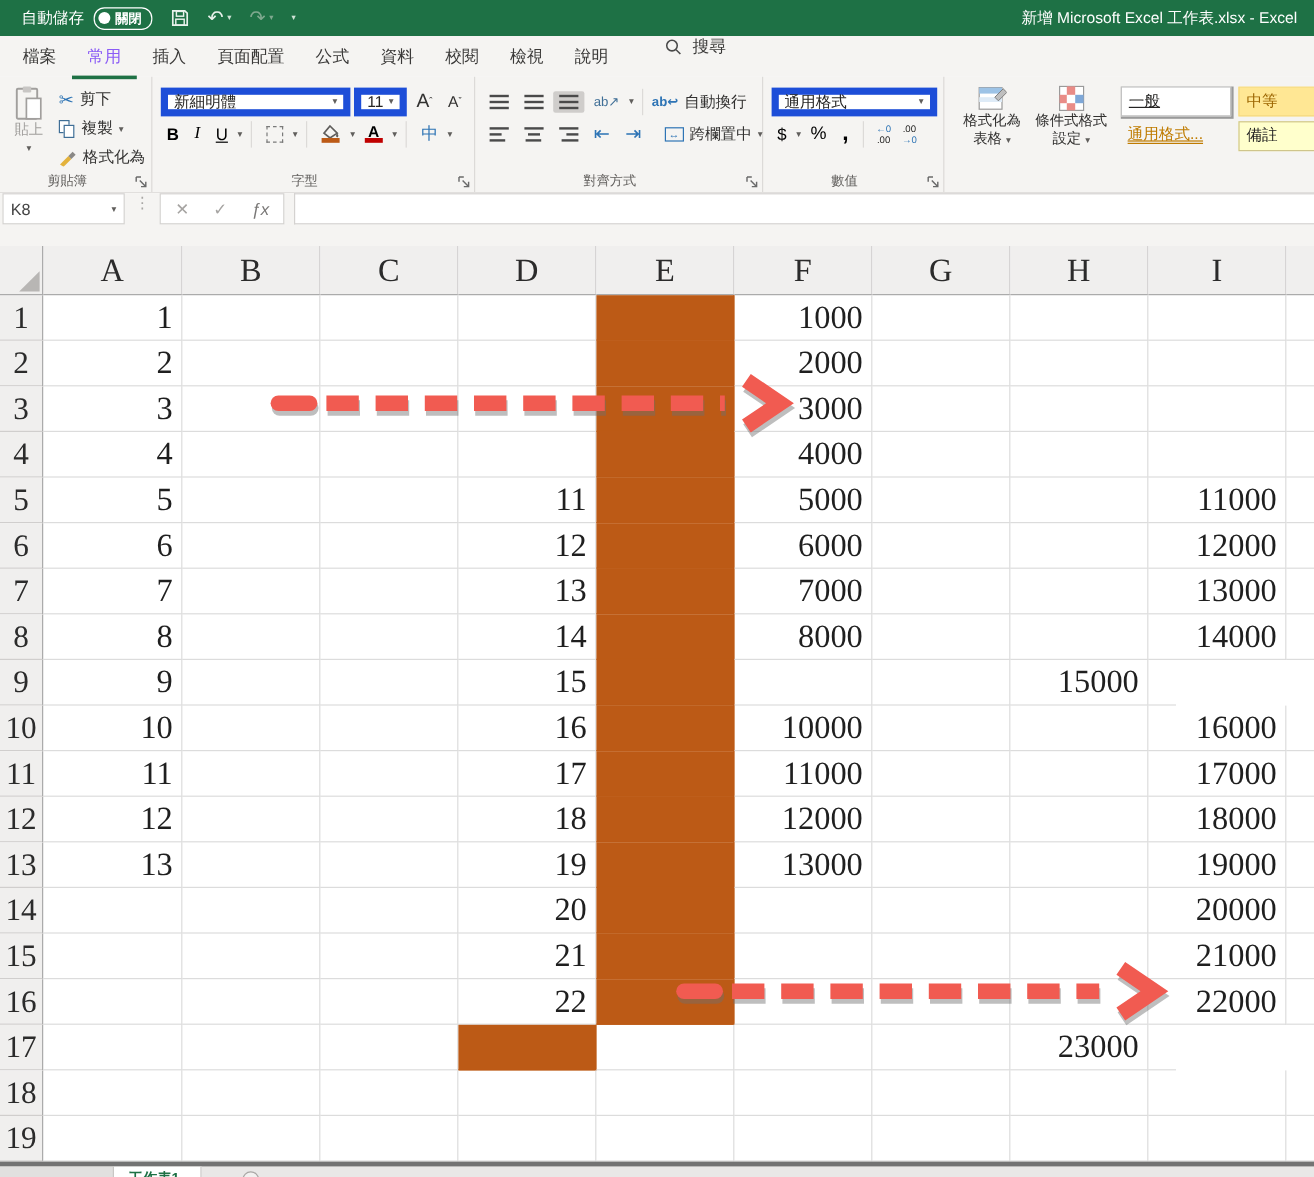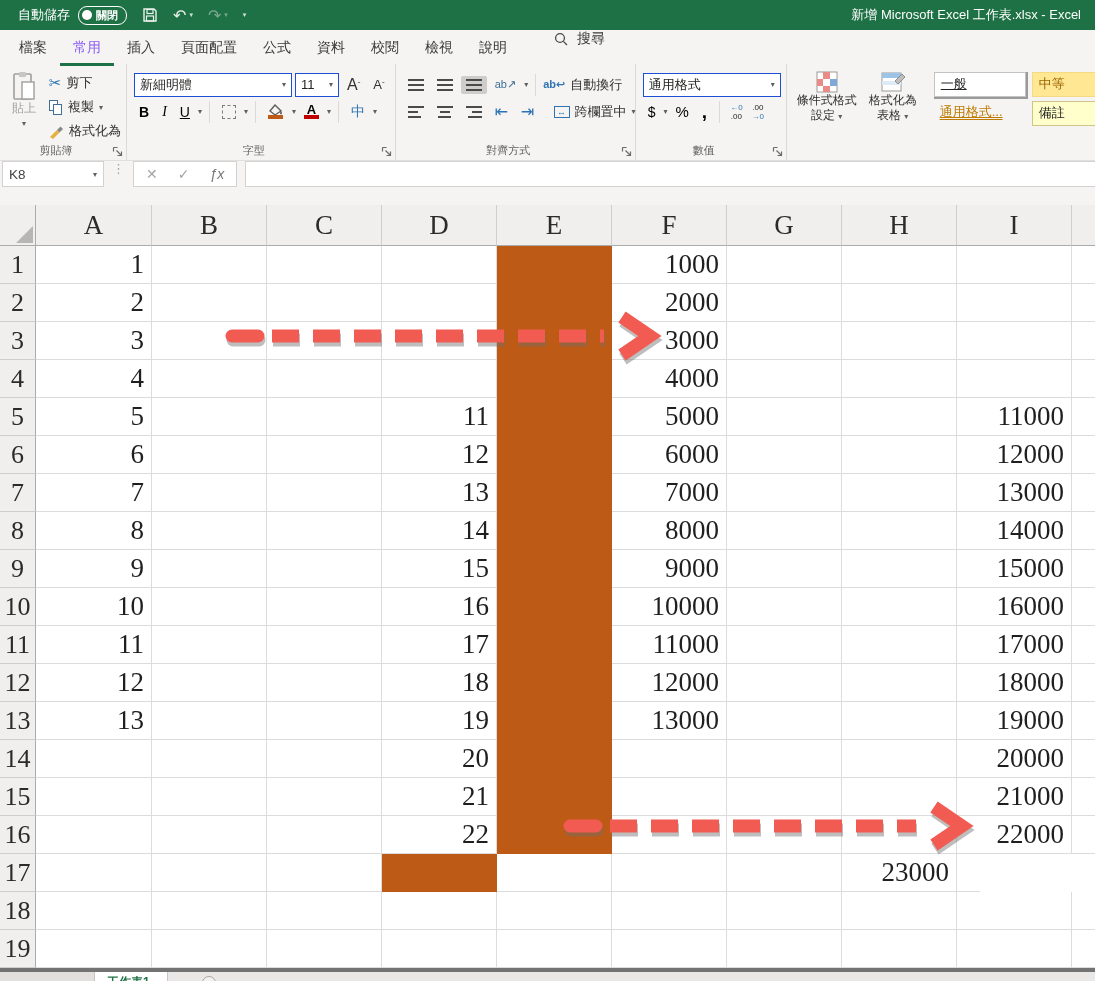--- a/index.html
+++ b/index.html
@@ -26,21 +26,21 @@
   .searchbox{display:flex;align-items:center;gap:9px;margin-left:34px;color:#3b3a39;cursor:pointer;}
 
   
   .ribbon{height:97px;background:var(--ribbon);display:flex;border-bottom:1px solid #E1DFDD;}
   .group{position:relative;border-right:1px solid #DCDAD8;padding:7px 5px 18px 7px;}
   .group-label{position:absolute;bottom:2px;left:0;right:14px;text-align:center;font-size:11px;color:#605E5C;white-space:nowrap;}
   .launcher{position:absolute;right:3px;bottom:3px;cursor:pointer;}
   .drop9{font-size:8px;color:#605E5C;}
   .srow{display:flex;align-items:center;gap:5px;height:24px;font-size:13px;color:#323130;cursor:pointer;white-space:nowrap;}
   .rrow{display:flex;align-items:center;height:27px;gap:3px;}
-  .selbox{display:flex;align-items:center;justify-content:space-between;background:#fff;border:1px solid #1d4ed8;height:24px;padding:0 5px;font-size:13px;color:#252423;cursor:pointer;}
+  .selbox{display:flex;align-items:center;justify-content:space-between;background:#fff;border:6px solid #1d4ed8;height:24px;padding:0 5px;font-size:13px;color:#252423;cursor:pointer;}
   .vsep{width:1px;height:22px;background:#DCDAD8;margin:0 4px;}
   .icobtn{padding:3px 5px;display:flex;align-items:center;justify-content:center;cursor:pointer;border-radius:2px;}
   .icobtn.sel{background:#CFCDCB;}
   .alico{width:16px;height:12px;display:flex;flex-direction:column;justify-content:space-between;}
   .alico i{display:block;height:2px;background:#4a4a4a;}
   .al-l i:nth-child(2){width:62%;} .al-l i:nth-child(3){width:85%;}
   .al-c i:nth-child(2){width:62%;margin:0 auto;} .al-c i:nth-child(3){width:85%;margin:0 auto;}
   .al-r i:nth-child(2){width:62%;margin-left:auto;} .al-r i:nth-child(3){width:85%;margin-left:auto;}
   .blue{color:#2E74B5;}
   .bigbtn{display:flex;flex-direction:column;align-items:center;justify-content:flex-start;width:66px;font-size:12px;color:#323130;line-height:15px;cursor:pointer;text-align:center;}
@@ -359,39 +359,39 @@
     <span class="launcher">
         <svg class="mini" width="11" height="11" viewBox="0 0 11 11">
           <path d="M1.5 1.5 h4 M1.5 1.5 v4" stroke="#6a6a6a" stroke-width="1.2" fill="none"></path>
           <path d="M4.5 4.5 l4.5 4.5 M9.5 5.5 v4 h-4" stroke="#6a6a6a" stroke-width="1.2" fill="none"></path>
         </svg>
       </span>
   </div>
 
   <div class="group" style="flex:1;border-right:none;display:flex;flex-direction:row;">
     <div class="bigbtn">
+      <svg class="mini" width="24" height="22" viewBox="0 0 24 22">
+          <rect x="1" y="2" width="19" height="18" fill="#fff" stroke="#9a9a9a"></rect>
+          <rect x="1" y="2" width="19" height="5" fill="#9DC3E6"></rect>
+          <rect x="1" y="10" width="19" height="4" fill="#DEEBF7"></rect>
+          <path d="M14 10 L21 3 l3 3 -7 7 z" fill="#BFBFBF" stroke="#7a7a7a" stroke-width="0.8"></path>
+        </svg>
+      <span>格式化為</span>
+      <span><span>表格</span> <span class="drop9">▾</span></span>
+    </div>
+    <div class="bigbtn">
       <svg class="mini" width="22" height="22" viewBox="0 0 22 22">
           <rect x="1" y="1" width="20" height="20" fill="#fff" stroke="#9a9a9a"></rect>
           <rect x="7" y="1" width="7" height="7" fill="#E98C87"></rect>
           <rect x="1" y="8" width="6" height="7" fill="#E98C87"></rect>
           <rect x="7" y="15" width="7" height="6" fill="#E98C87"></rect>
           <rect x="14" y="8" width="7" height="7" fill="#7FA8D8"></rect>
         </svg>
       <span>條件式格式</span>
       <span><span>設定</span> <span class="drop9">▾</span></span>
-    </div>
-    <div class="bigbtn">
-      <svg class="mini" width="24" height="22" viewBox="0 0 24 22">
-          <rect x="1" y="2" width="19" height="18" fill="#fff" stroke="#9a9a9a"></rect>
-          <rect x="1" y="2" width="19" height="5" fill="#9DC3E6"></rect>
-          <rect x="1" y="10" width="19" height="4" fill="#DEEBF7"></rect>
-          <path d="M14 10 L21 3 l3 3 -7 7 z" fill="#BFBFBF" stroke="#7a7a7a" stroke-width="0.8"></path>
-        </svg>
-      <span>格式化為</span>
-      <span><span>表格</span> <span class="drop9">▾</span></span>
     </div>
     <div class="gallery" style="flex:1;">
       <div class="tile t-normal">一般</div>
       <div class="tile t-medium">中等</div>
       <div class="tile t-linked">通用格式...</div>
       <div class="tile t-note">備註</div>
     </div>
   </div>
 </div>
 
@@ -528,21 +528,20 @@
         <div class="cell">14000</div>
         <div class="cell sliverc"></div>
       </div>
       <div class="grow">
         <div class="rowhdr">9</div>
         <div class="cell colA">9</div>
         <div class="cell"></div>
         <div class="cell"></div>
         <div class="cell">15</div>
         <div class="cell hl"></div>
-        <div class="cell">9000</div>
         <div class="cell"></div>
         <div class="cell"></div>
         <div class="cell">15000</div>
         <div class="cell sliverc"></div>
       </div>
       <div class="grow">
         <div class="rowhdr">10</div>
         <div class="cell colA">10</div>
         <div class="cell"></div>
         <div class="cell"></div>

